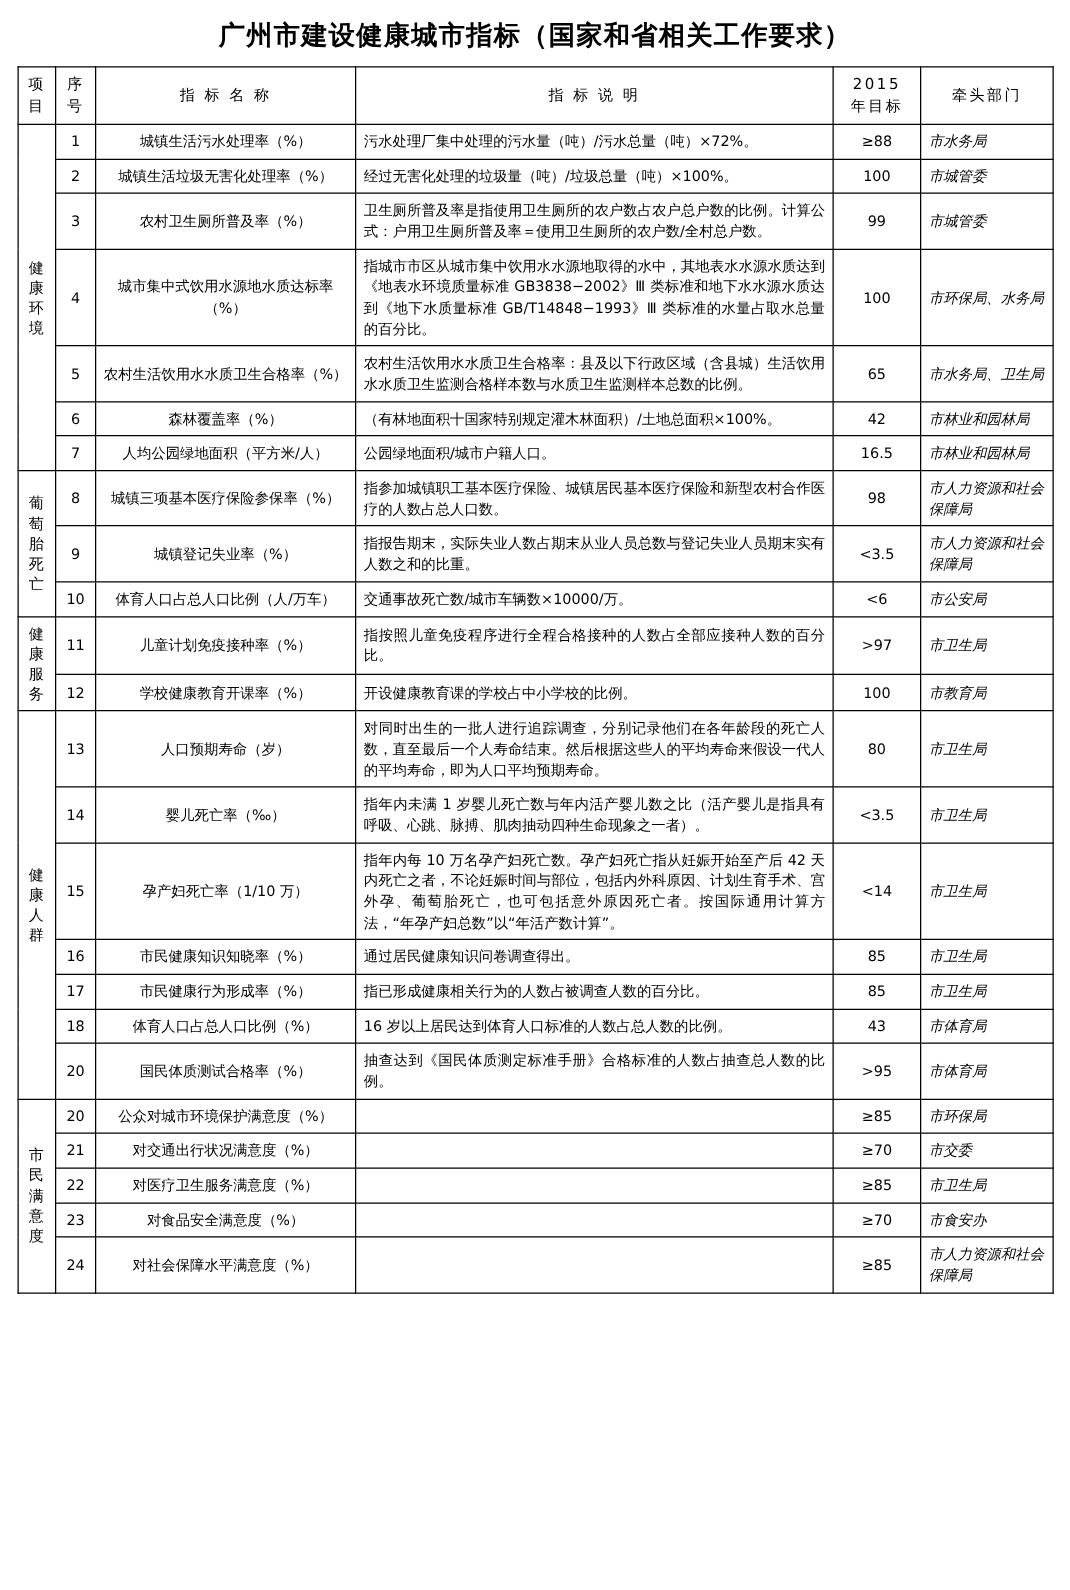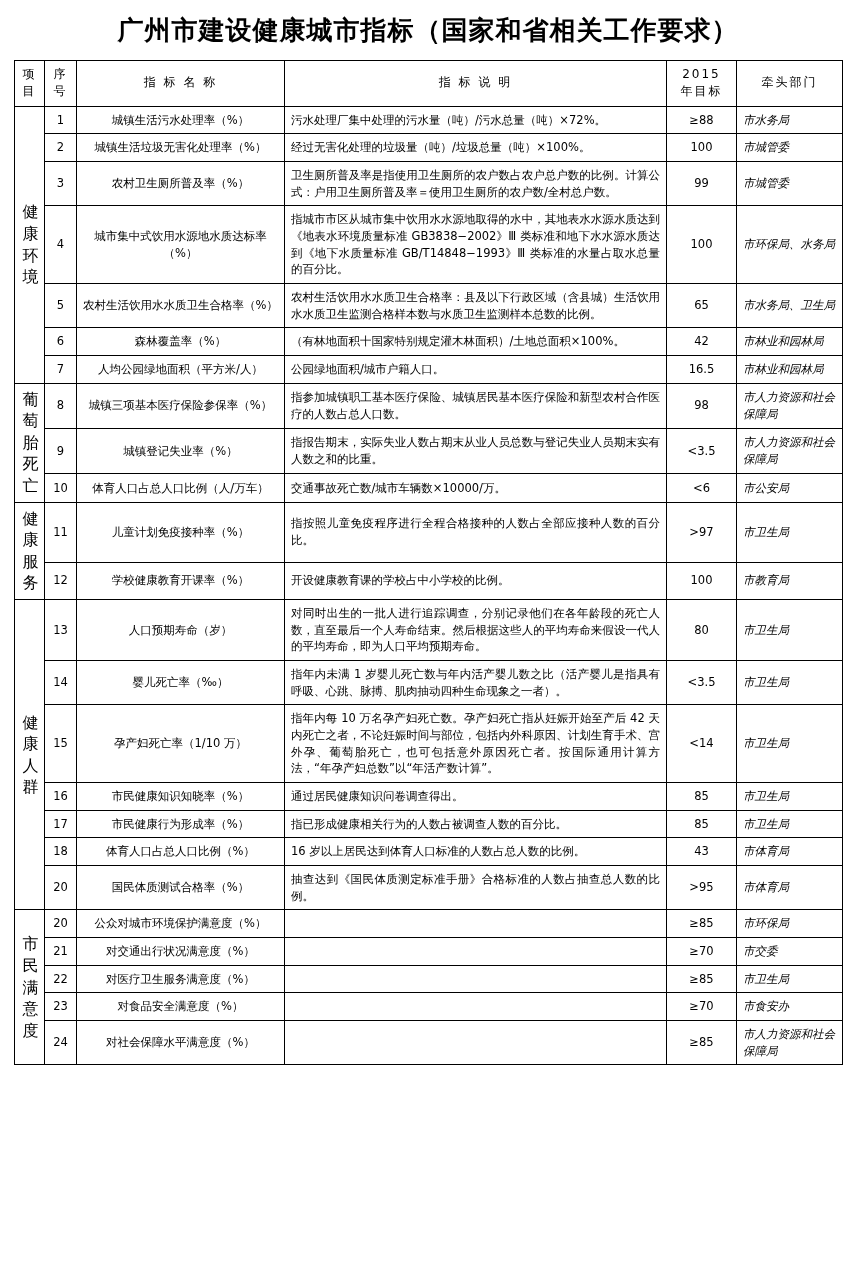--- a/index.html
+++ b/index.html
@@ -15,21 +15,21 @@
   }
   .page {
     width: 856px;
     box-sizing: border-box;
     padding: 10px 14px 8px 14px;
   }
   .doc-title {
     text-align: center;
     font-family: "DejaVu Serif", "Liberation Serif", serif;
     font-weight: bold;
-    font-size: 26px;
+    font-size: 21px;
     letter-spacing: 1px;
     margin: 4px 0 12px 0;
     line-height: 1.3;
   }
   table.indicators {
     border-collapse: collapse;
     width: 828px;
     table-layout: fixed;
     font-size: 11.5px;
     line-height: 1.45;
@@ -51,21 +51,21 @@
   .col-no { width: 32px; }
   .col-name { width: 208px; }
   .col-desc { width: 382px; }
   .col-target { width: 70px; }
   .col-dept { width: 106px; }
 
   td.group-cell {
     text-align: center;
     letter-spacing: 1px;
     padding: 4px 2px;
-    font-size: 16px;
+    font-size: 12px;
   }
   td.group-cell .vtext {
     display: block;
     width: 14px;
     margin: 0 auto;
     word-break: break-all;
     line-height: 1.35;
   }
   td.no-cell {
     text-align: center;

